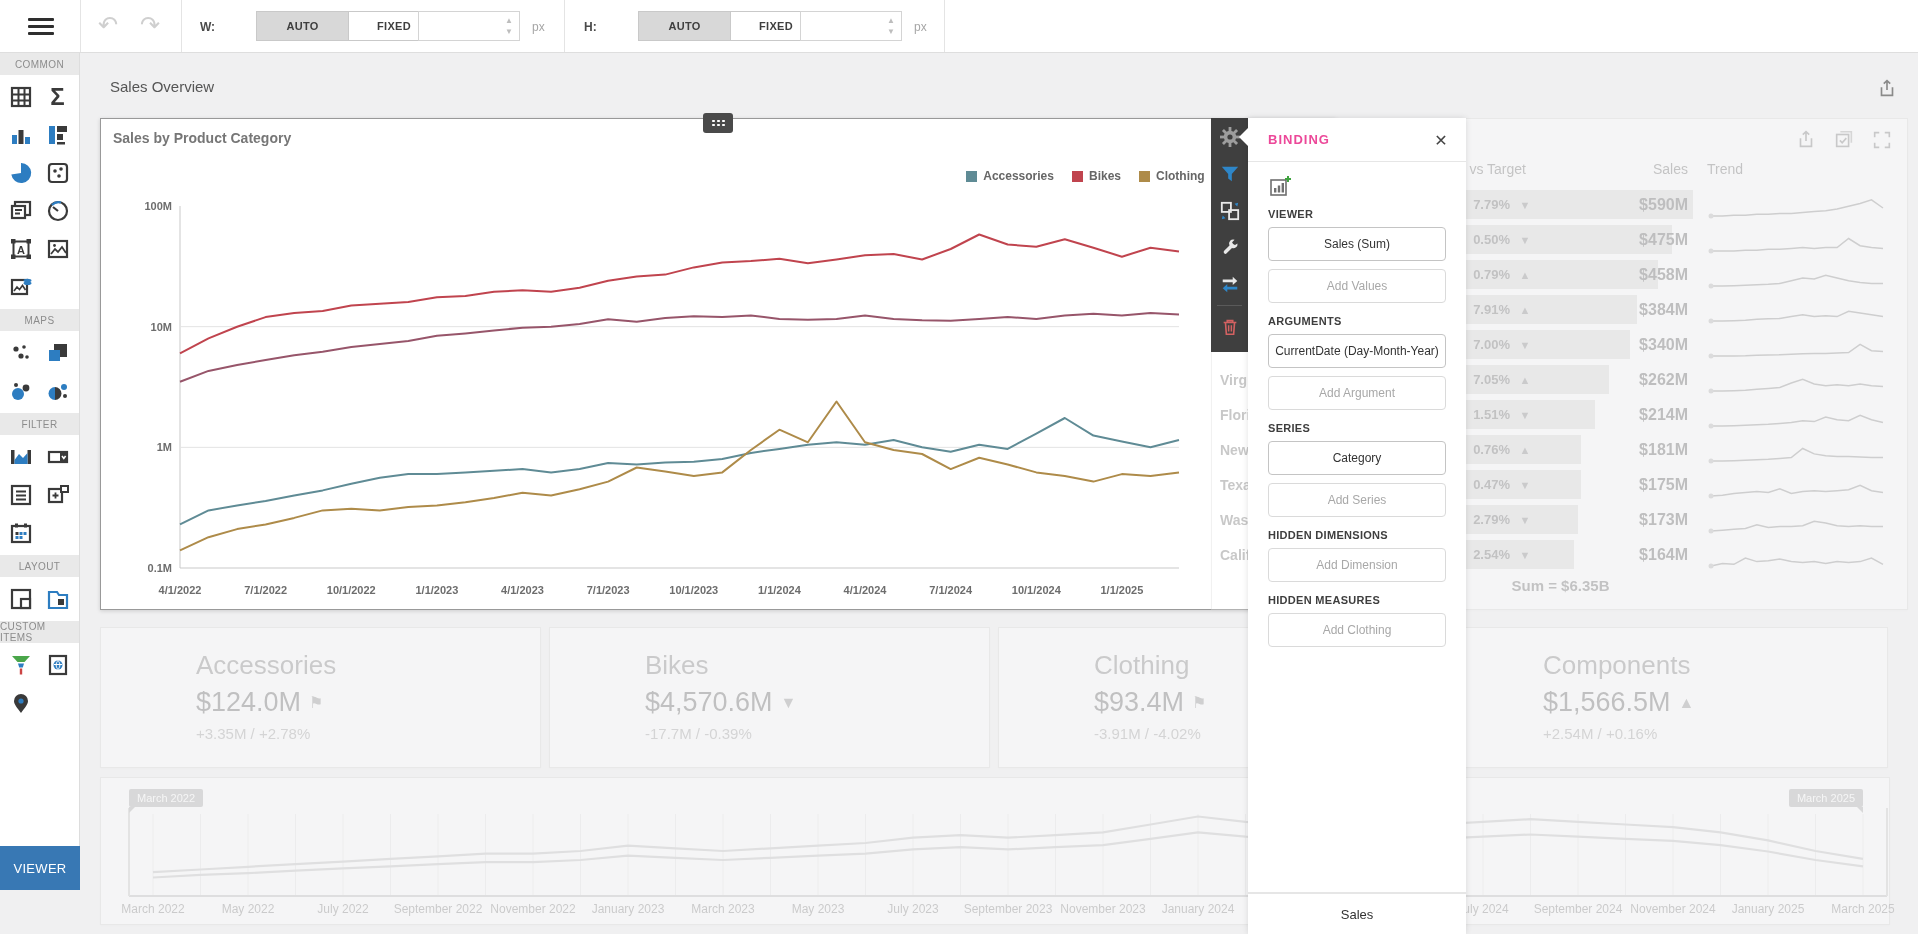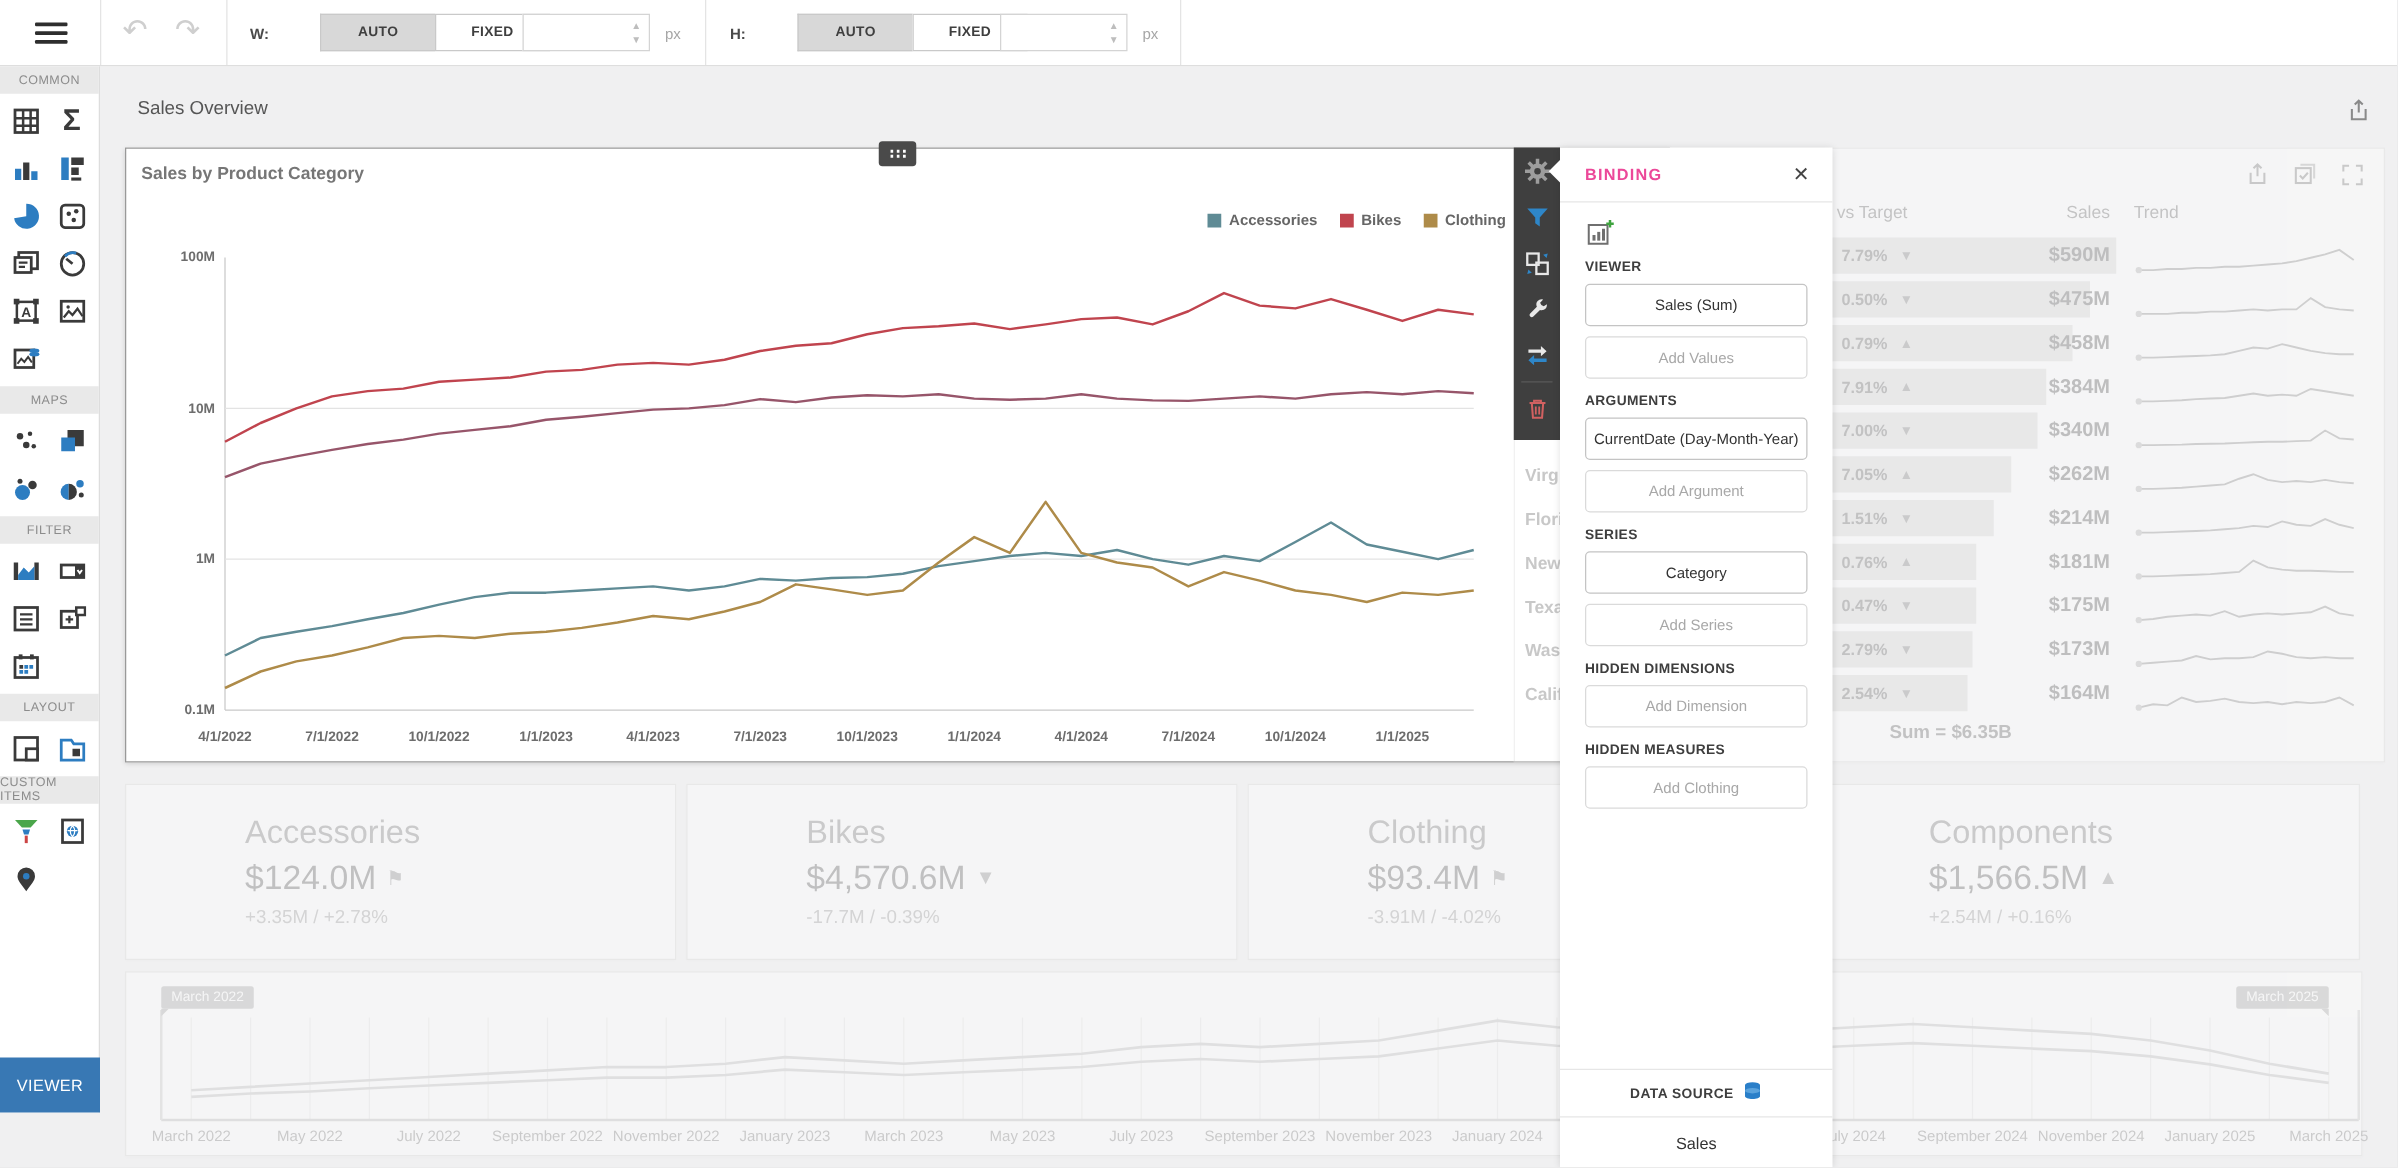--- a/index.html
+++ b/index.html
@@ -748,28 +748,18 @@
           <div class="chip">Category</div>
           <div class="add-btn">Add Series</div>
           <div class="sec-label">HIDDEN DIMENSIONS</div>
           <div class="add-btn">Add Dimension</div>
           <div class="sec-label">HIDDEN MEASURES</div>
           <div class="add-btn">Add Clothing</div>
         </div>
     </div>
     <div id="panel-ds">
       <div class="ds-div"></div>
-      <div id="ds-label-row">
-        <span>DATA SOURCE</span>
-        <span id="ds-db-icon"><svg width="16" height="16" viewBox="0 0 16 16">
-              <ellipse cx="8" cy="3" rx="6" ry="2.2" fill="#2a7fc9"></ellipse>
-              <path d="M2 3v4.5c0 1.2 2.7 2.2 6 2.2s6-1 6-2.2V3" fill="#2a7fc9"></path>
-              <path d="M2 7.5V12c0 1.2 2.7 2.2 6 2.2s6-1 6-2.2V7.5" fill="#2a7fc9"></path>
-              <ellipse cx="8" cy="7.5" rx="6" ry="2.2" fill="#5ba3dd"></ellipse>
-              <ellipse cx="8" cy="12" rx="6" ry="2.2" fill="#5ba3dd" opacity="0"></ellipse>
-            </svg></span>
-      </div>
       <div class="ds-div"></div>
       <div id="ds-name-row">Sales</div>
     </div>
   </div>
 
 </div>
 
 </body></html>

